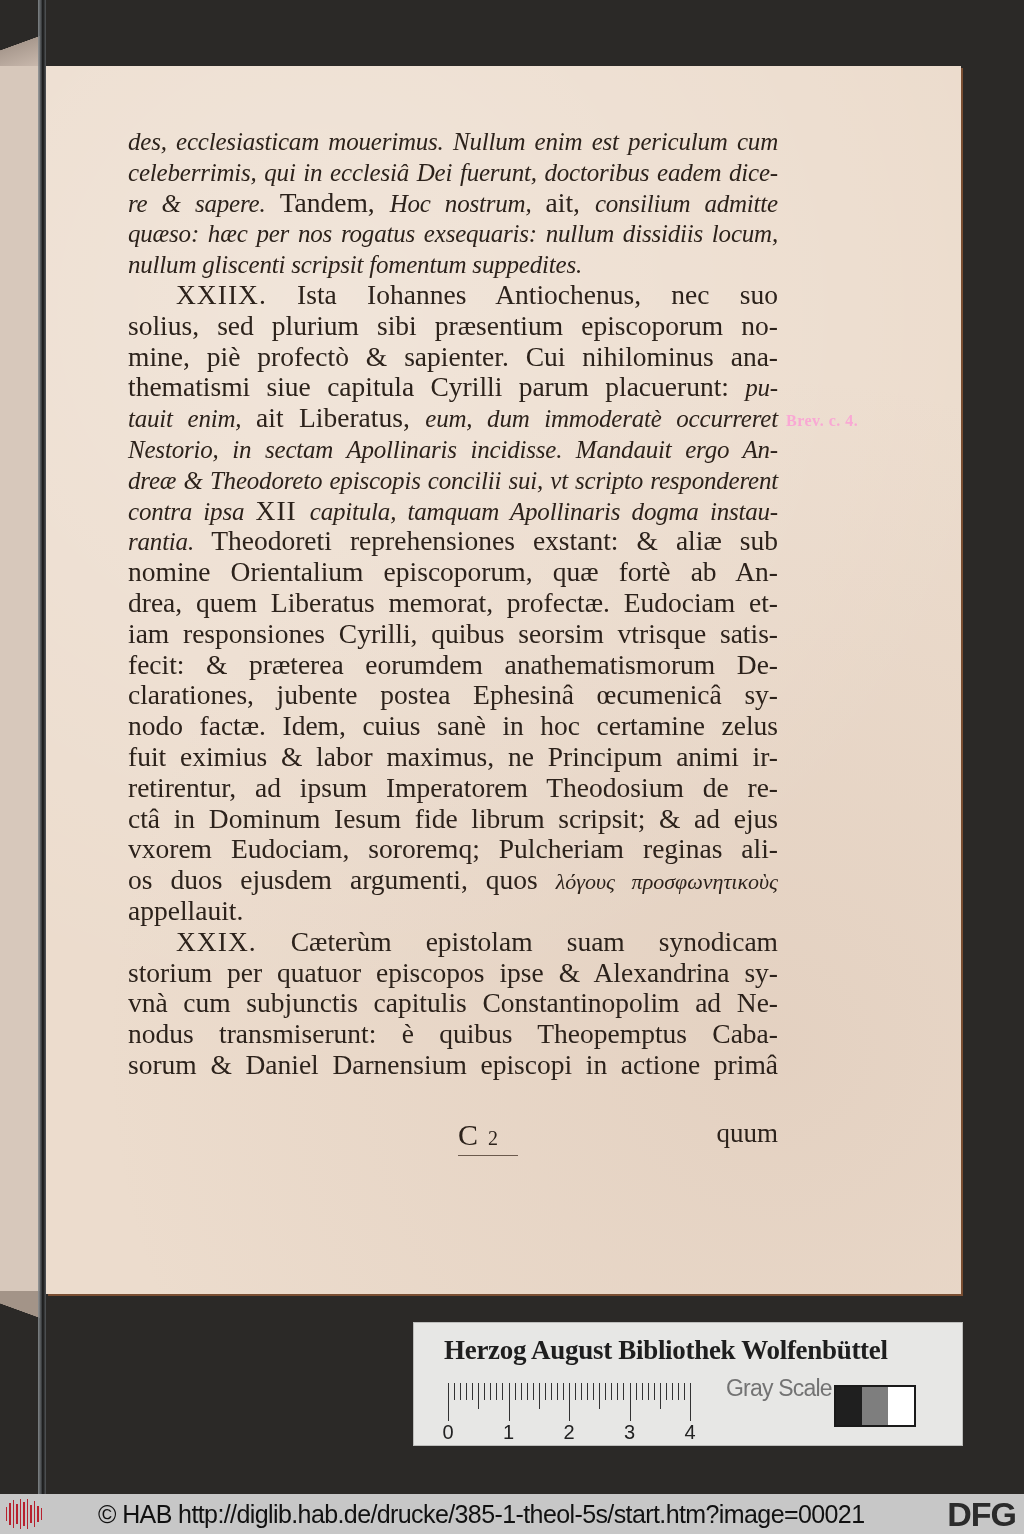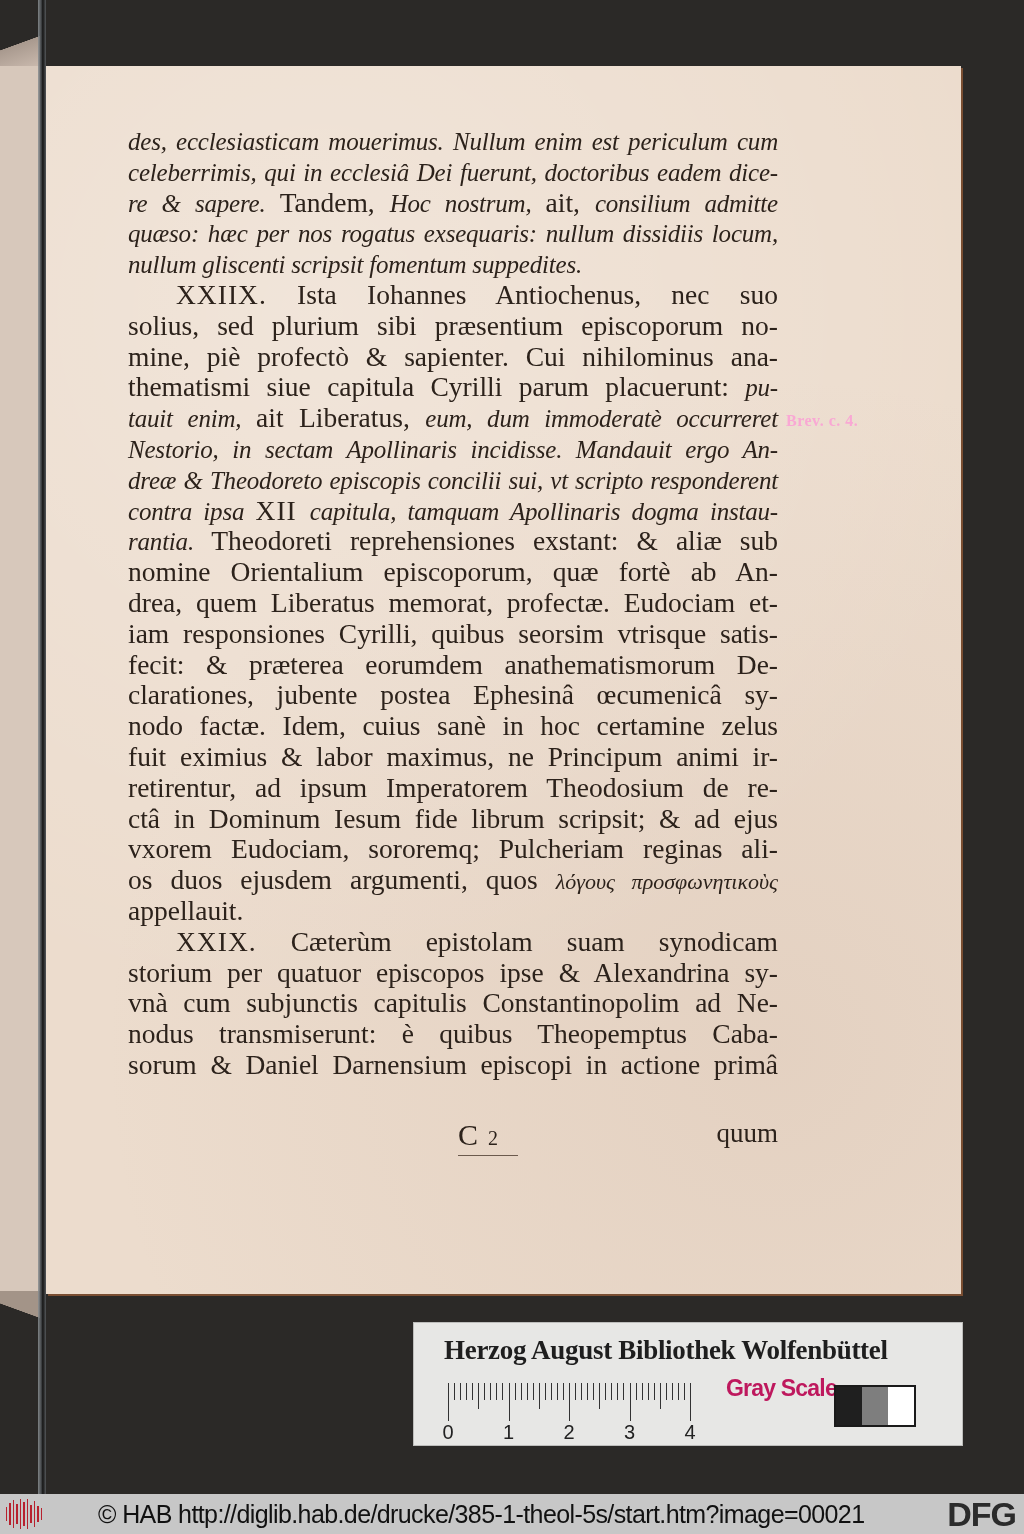--- a/index.html
+++ b/index.html
@@ -27,21 +27,21 @@
   .sig-mark::after { content:""; position:absolute; left:0; bottom:-4px; width:60px; border-bottom:1px solid #6b5a4d; }
   .catchword { position:absolute; right:0; top:0; }
   .card { position:absolute; left:373px; top:1322px; width:548px; height:122px; background:#e7e7e5; border:1px solid #bdbdbb;margin-left:40px; }
   .card-title { position:absolute; left:30px; top:12px; font-family:"Liberation Serif", serif; font-weight:bold; font-size:27px; color:#1e1e1e; letter-spacing:-0.3px; white-space:nowrap; }
   .ruler { position:absolute; left:34px; top:60px; width:244px; height:44px; }
   .tick { position:absolute; top:0; width:1px; background:#333; }
   .tick.major { height:38px; }
   .tick.half { height:26px; }
   .tick.minor { height:17px; }
   .ruler-label { position:absolute; top:38px; font-family:"Liberation Sans", sans-serif; font-size:20px; color:#222; transform:translateX(-50%); }
-  .gray-label { position:absolute; left:312px; top:52px; font-family:"Liberation Sans", sans-serif; font-size:23px; color:#be185d; letter-spacing:-0.8px;font-weight:bold; }
+  .gray-label { position:absolute; left:312px; top:52px; font-family:"Liberation Sans", sans-serif; font-size:23px; color:#737373; letter-spacing:-0.8px; }
   .gray-swatches { position:absolute; left:420px; top:62px; width:78px; height:38px; border:2px solid #1a1a1a; display:flex; }
   .swatch { flex:1; }
   .footer { position:absolute; left:0; top:1494px; width:1024px; height:40px; background:#c7c7c7; }
   .footer-logo { position:absolute; left:6px; top:5px; width:36px; height:30px; display:flex; gap:2px; align-items:center; }
   .footer-logo span { display:block; width:2px; background:#b7212e; }
   .footer-text { position:absolute; left:98px; top:6px; font-family:"Liberation Sans", sans-serif; font-size:25px; color:#111; letter-spacing:-0.6px; white-space:nowrap; }
   .footer-dfg { position:absolute; right:8px; top:1px; font-family:"Liberation Sans", sans-serif; font-weight:bold; font-size:34px; color:#2b2b2b; letter-spacing:-1px; }
 </style>
 </head>
 <body>

